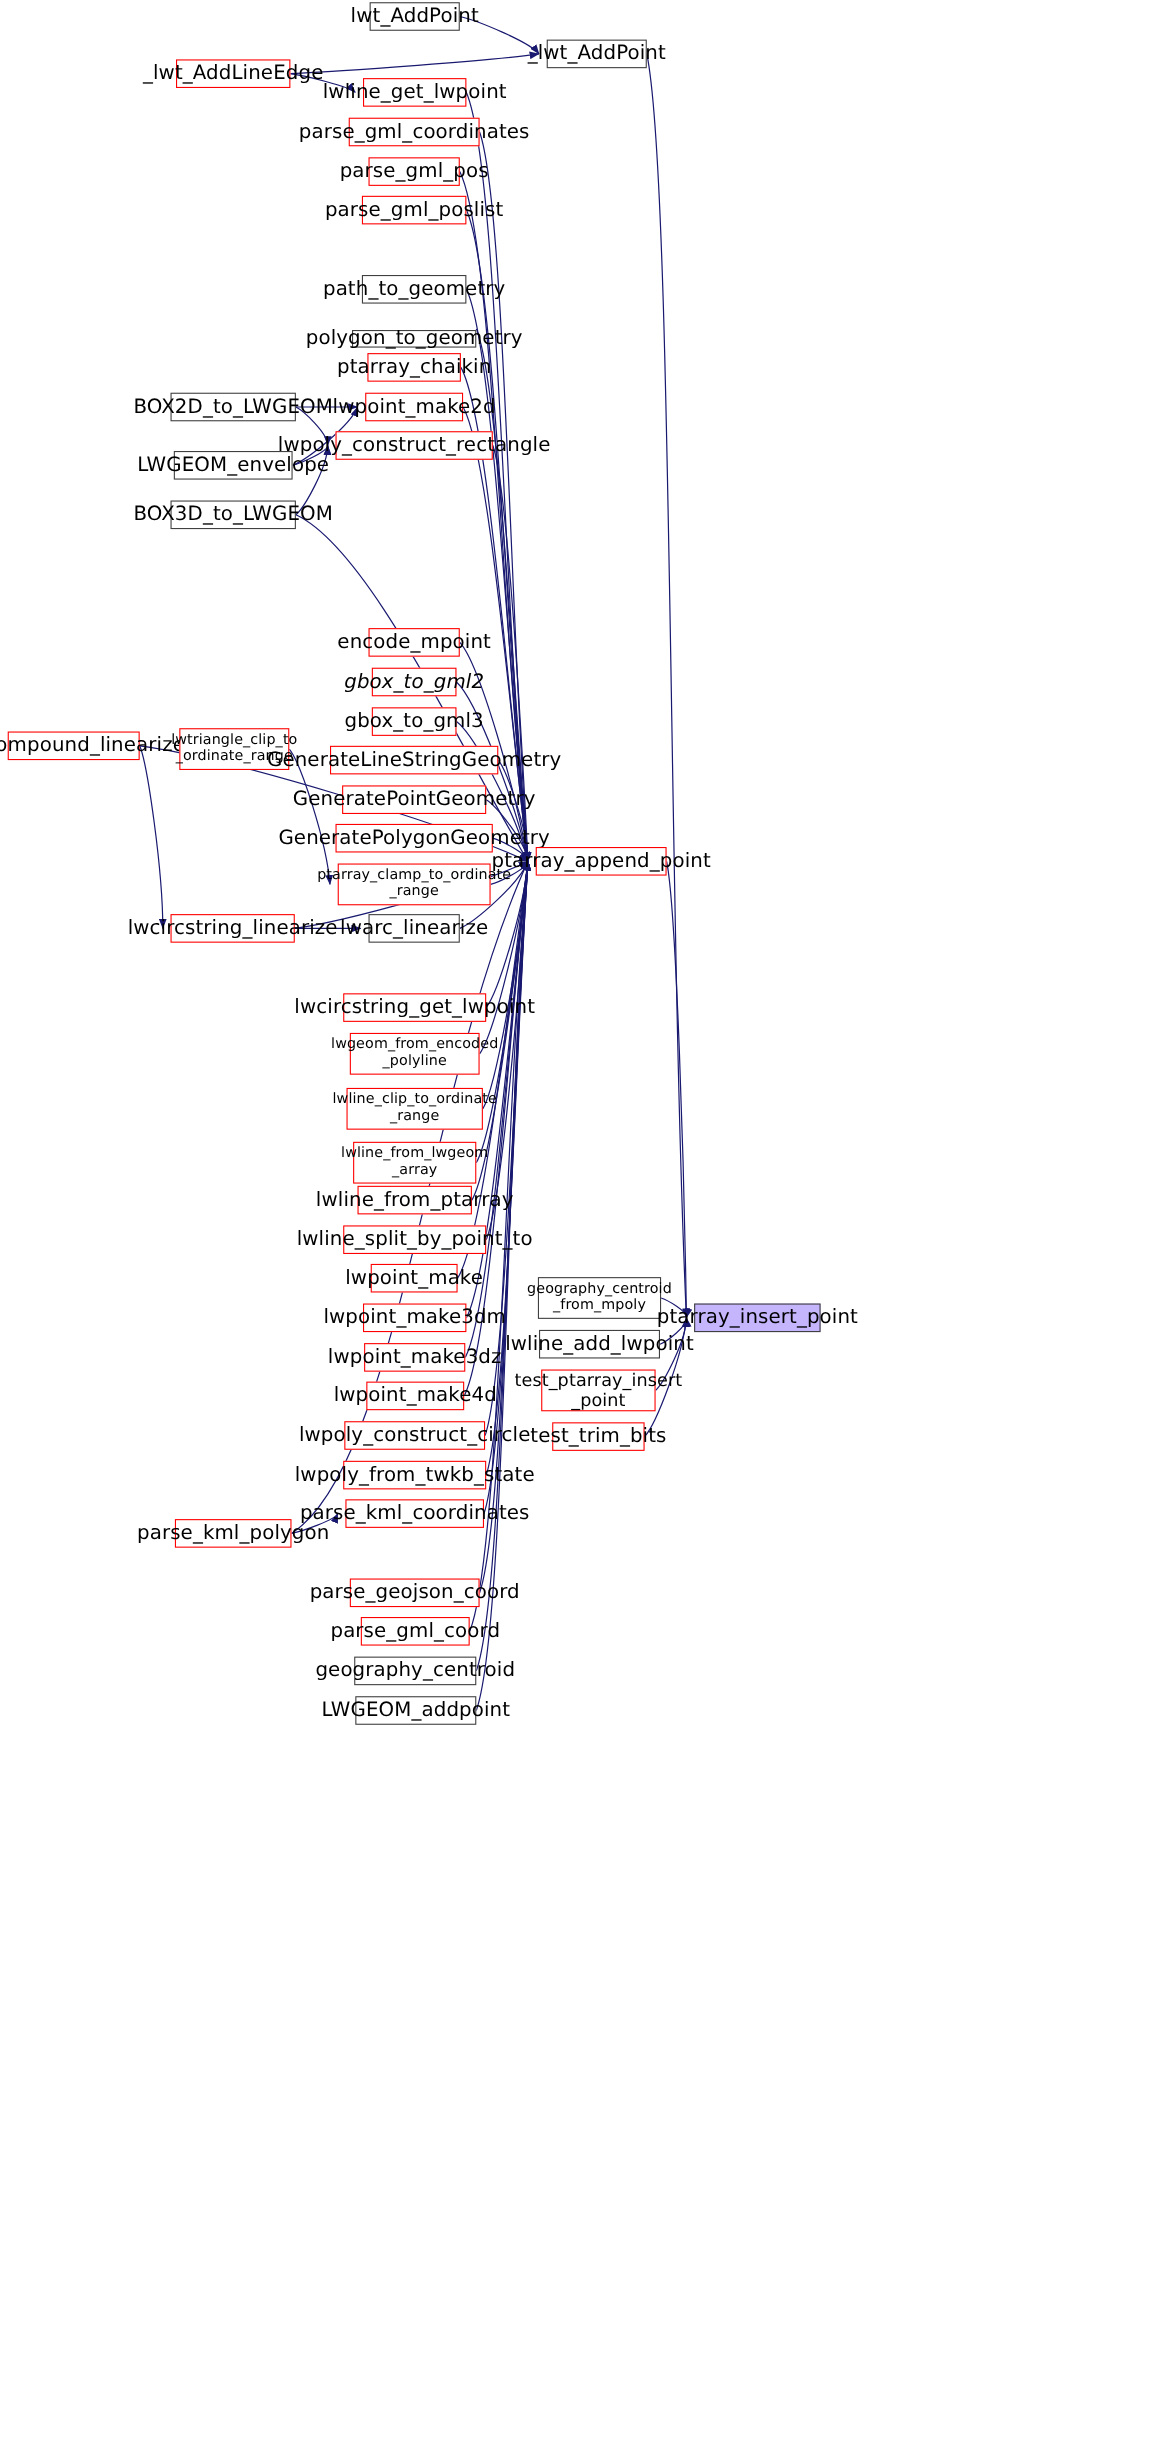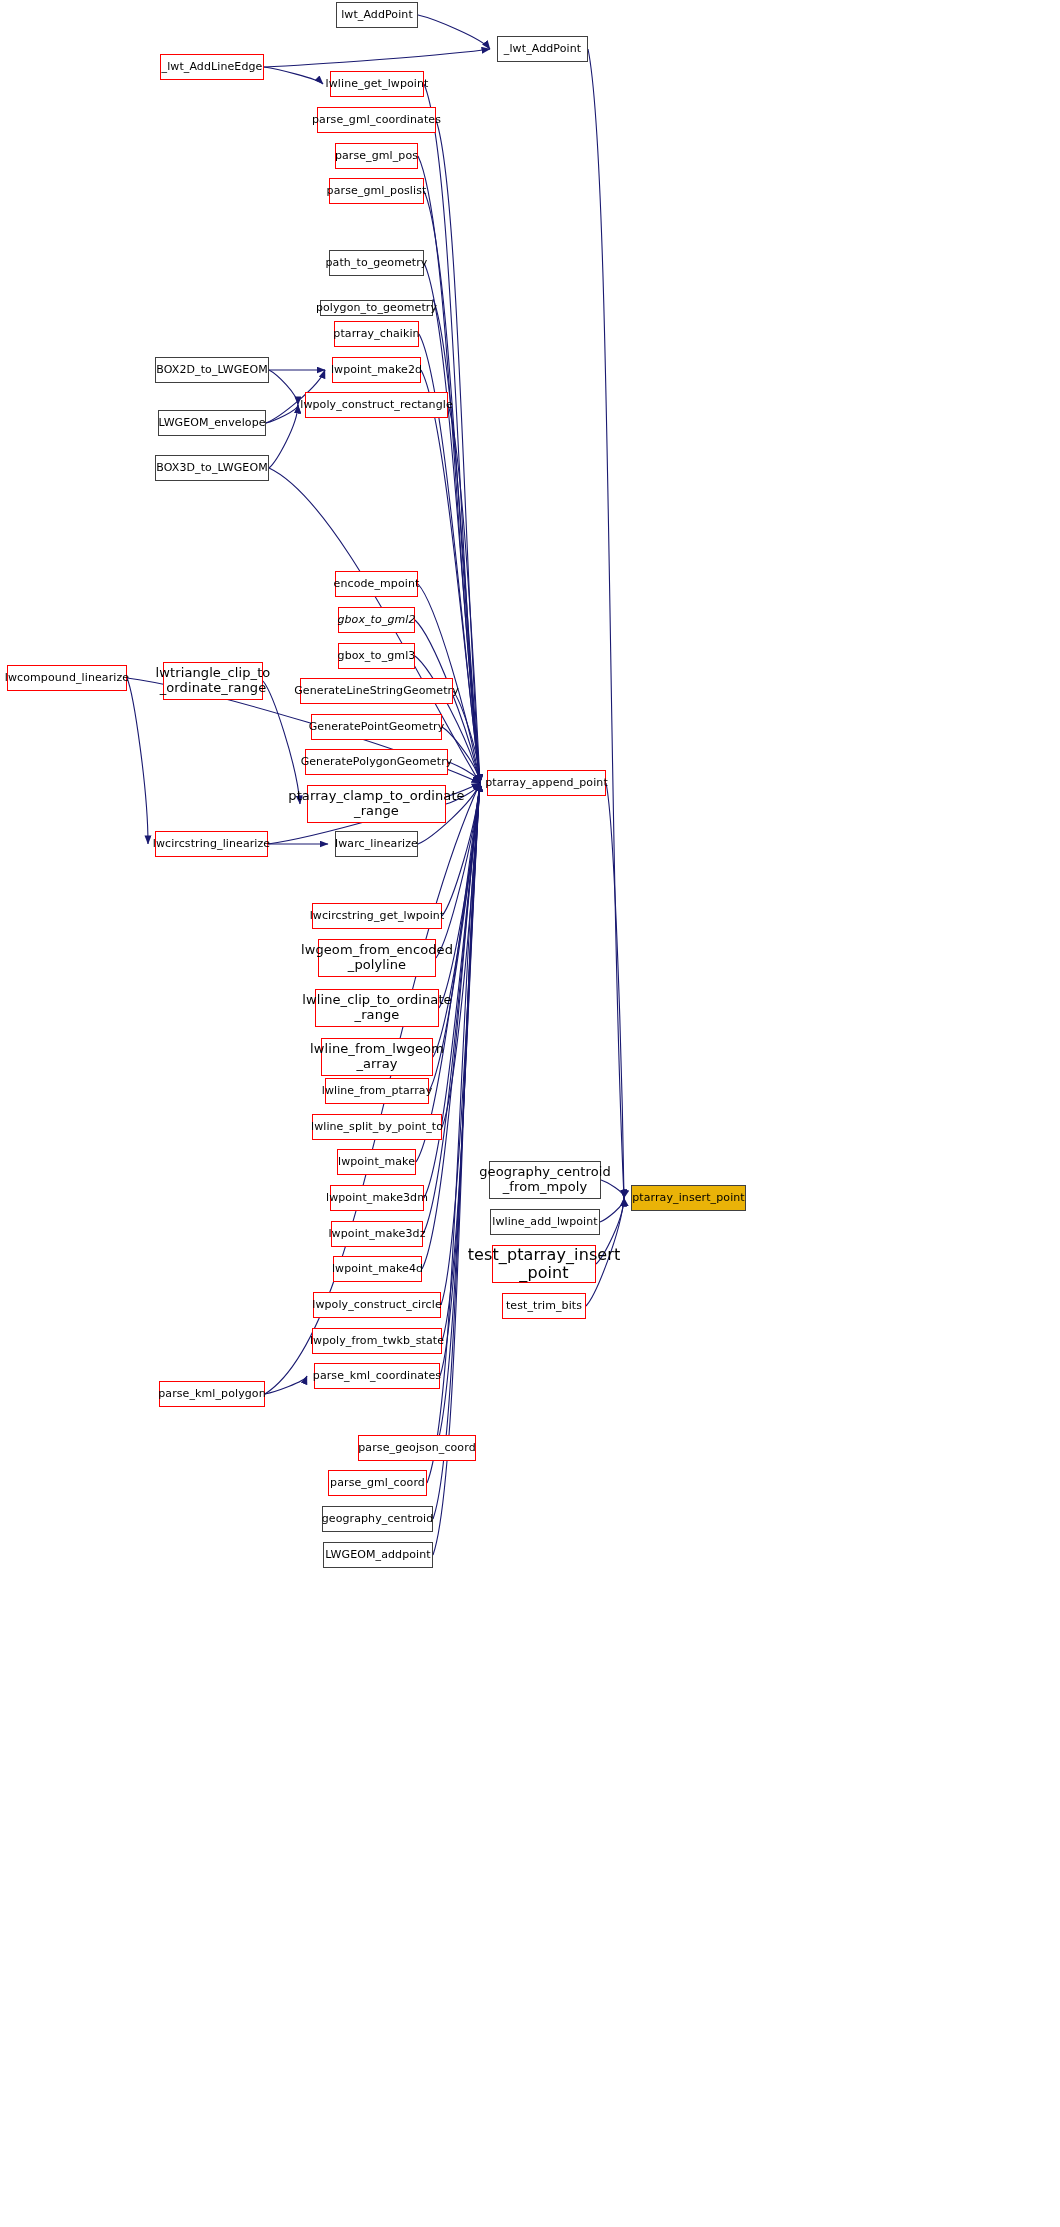--- a/index.html
+++ b/index.html
@@ -25,35 +25,35 @@
   }
   .node {
     position: absolute;
     box-sizing: border-box;
     display: flex;
     align-items: center;
     justify-content: center;
     text-align: center;
     background: #ffffff;
     color: #000000;
-    font-size: 11px;
+    font-size: 18px;
     line-height: 1.12;
     letter-spacing: 0.1px;
     white-space: pre-line;
     padding: 0 3px;
   }
   .node.red {
     border: 1.4px solid #ff0000;
   }
   .node.black {
     border: 1.4px solid #404040;
   }
   .node.target {
     border: 1.4px solid #404040;
-    background: #eab308;
+    background: #c4b5fd;
   }
 </style>
 </head>
 <body>
 
 <div id="canvas">
   <svg id="edges" viewBox="0 0 1060 2227" xmlns="http://www.w3.org/2000/svg">
     <defs>
       <marker id="arrow" markerWidth="9" markerHeight="7" refX="8.5" refY="3.5" orient="auto" markerUnits="userSpaceOnUse">
         <path d="M0,0 L9,3.5 L0,7 z" fill="#191970"></path>
@@ -158,21 +158,21 @@
       <div class="node red" style="left: 325px; top: 1078px; width: 104px; height: 26px;">lwline_from_ptarray</div>
       <div class="node red" style="left: 312px; top: 1114px; width: 130px; height: 26px;">lwline_split_by_point_to</div>
       <div class="node red" style="left: 337px; top: 1149px; width: 79px; height: 26px;">lwpoint_make</div>
       <div class="node red" style="left: 330px; top: 1185px; width: 94px; height: 26px;">lwpoint_make3dm</div>
       <div class="node red" style="left: 331px; top: 1221px; width: 92px; height: 26px;">lwpoint_make3dz</div>
       <div class="node red" style="left: 333px; top: 1256px; width: 89px; height: 26px;">lwpoint_make4d</div>
       <div class="node red" style="left: 313px; top: 1292px; width: 128px; height: 26px;">lwpoly_construct_circle</div>
       <div class="node red" style="left: 312px; top: 1328px; width: 130px; height: 26px;">lwpoly_from_twkb_state</div>
       <div class="node red" style="left: 314px; top: 1363px; width: 126px; height: 26px;">parse_kml_coordinates</div>
       <div class="node red" style="left: 159px; top: 1381px; width: 106px; height: 26px;">parse_kml_polygon</div>
-      <div class="node red" style="left: 318px; top: 1435px; width: 118px; height: 26px; margin-left: 40px;">parse_geojson_coord</div>
+      <div class="node red" style="left: 318px; top: 1435px; width: 118px; height: 26px;">parse_geojson_coord</div>
       <div class="node red" style="left: 328px; top: 1470px; width: 99px; height: 26px;">parse_gml_coord</div>
       <div class="node black" style="left: 322px; top: 1506px; width: 111px; height: 26px;">geography_centroid</div>
       <div class="node black" style="left: 323px; top: 1542px; width: 110px; height: 26px;">LWGEOM_addpoint</div>
       <div class="node black" style="left: 489px; top: 1161px; width: 112px; height: 38px; font-size: 13px;">geography_centroid
 _from_mpoly</div>
       <div class="node black" style="left: 490px; top: 1209px; width: 110px; height: 26px;">lwline_add_lwpoint</div>
       <div class="node red" style="left: 492px; top: 1245px; width: 104px; height: 38px; font-size: 16px;">test_ptarray_insert
 _point</div>
       <div class="node red" style="left: 502px; top: 1293px; width: 84px; height: 26px;">test_trim_bits</div>
       <div class="node target" style="left: 631px; top: 1185px; width: 115px; height: 26px;">ptarray_insert_point</div>

